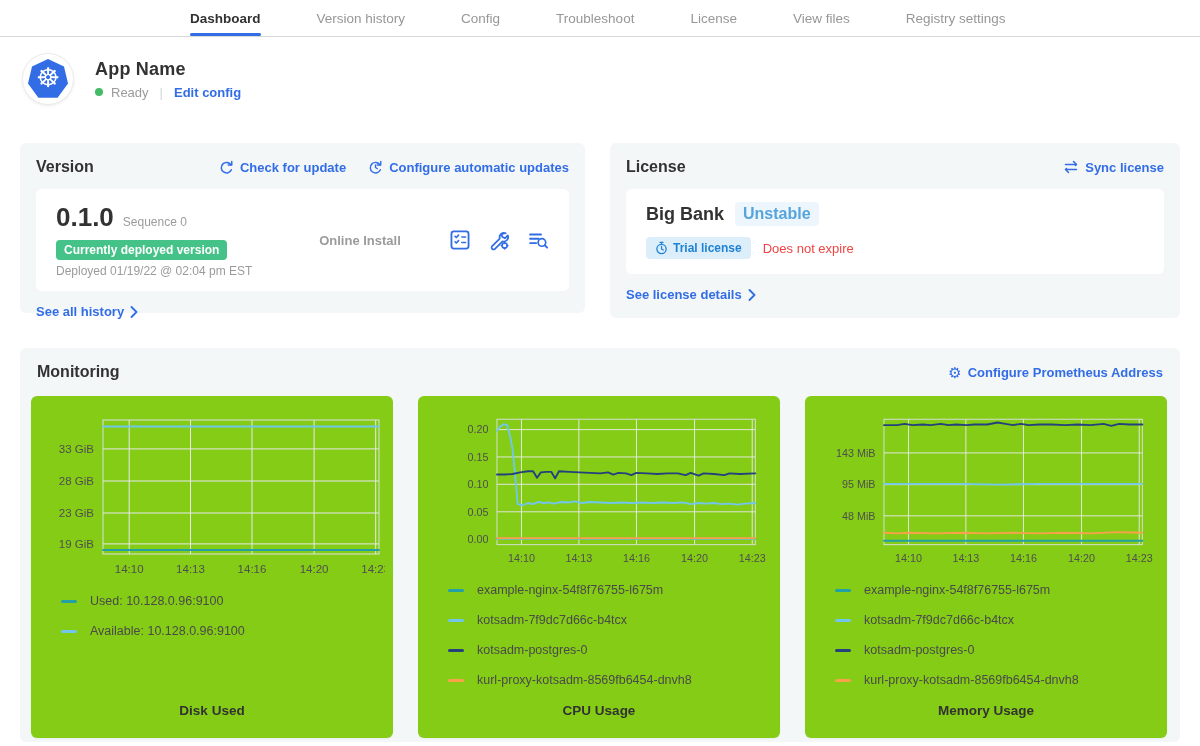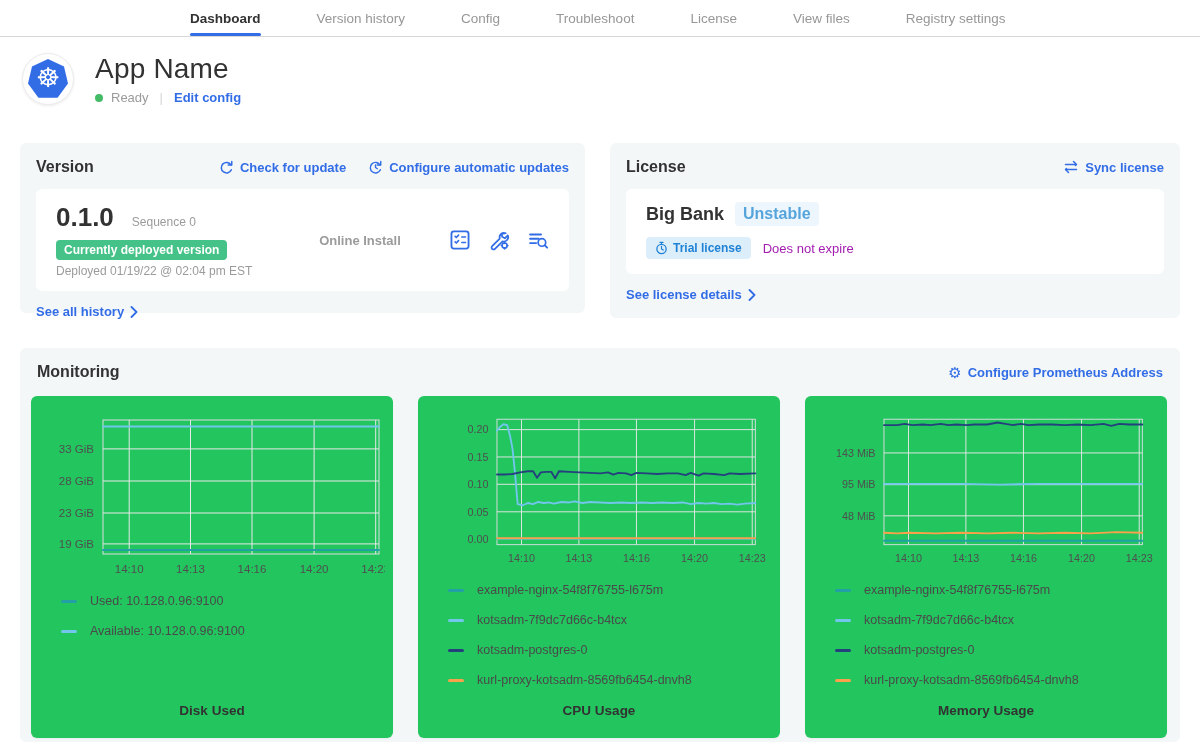--- a/index.html
+++ b/index.html
@@ -17,68 +17,68 @@
 
   
   .app-header { display:flex; align-items:center; gap:21px; margin:16px 0 0 22px; }
   .logo-circle { width:52px; height:52px; border-radius:50%; background:#fff;
     border:1px solid #ececec; box-shadow:0 1px 3px rgba(0,0,0,.08);
     display:flex; align-items:center; justify-content:center; }
   .heptagon { width:40px; height:40px; background:#326de6;
     clip-path:polygon(50% 0%, 90% 19%, 100% 61%, 74% 97%, 26% 97%, 0% 61%, 10% 19%);
     display:flex; align-items:center; justify-content:center; }
   .heptagon span { color:#fff; font-size:27px; line-height:1; margin-top:-2px; }
-  .title-block h1 { font-size:28px; font-weight:400; letter-spacing:.2px; }
+  .title-block h1 { font-size:18px; font-weight:700; letter-spacing:.2px; }
   .status-row { display:flex; align-items:center; gap:8px; margin-top:5px; font-size:13px; }
   .dot { width:8px; height:8px; border-radius:50%; background:#44bb66; }
   .status-text { color:#9b9b9b; }
   .vdiv { color:#d5d5d5; margin:0 3px; }
   a.blue-link { color:#326de6; font-weight:700; text-decoration:none; font-size:13px;
     display:inline-flex; align-items:center; gap:6px; cursor:pointer; }
   a.blue-link svg { flex:none; }
 
   
   .cards-row { display:flex; align-items:flex-start; gap:25px; margin:38px 20px 0 20px; }
   .panel { background:#f4f7f8; border-radius:6px; padding:15px 16px; }
   .panel-head { display:flex; align-items:center; justify-content:space-between; }
   .panel-head h2 { font-size:16px; font-weight:700; }
   .head-links { display:flex; align-items:center; gap:22px; }
   .inner-white { background:#fff; border-radius:6px; margin-top:13px; }
 
   .version-panel { width:565px; height:170px; }
   .version-inner { display:flex; align-items:center; padding:13px 20px; min-height:98px; }
   .ver-left { display:flex; flex-direction:column; align-items:flex-start; min-width:215px; }
-  .ver-line { display:flex; align-items:baseline; gap:18px; }
+  .ver-line { display:flex; align-items:baseline; gap:9px; }
   .ver-number { font-size:26px; font-weight:700; }
   .ver-seq { font-size:12px; color:#9b9b9b; }
   .badge-green { margin-top:7px; background:#44c287; color:#fff; font-size:12px; font-weight:700;
     padding:3px 8px; border-radius:4px; }
   .deployed { margin-top:4px; font-size:12px; color:#9b9b9b; }
   .ver-mid { flex:1; text-align:center; font-size:13px; font-weight:700; color:#9b9b9b; }
   .ver-icons { display:flex; align-items:center; gap:17px; color:#326de6; }
   .icon-btn { cursor:pointer; display:flex; }
   .see-link { margin-top:13px; }
 
   .license-panel { flex:1; }
   .license-inner { padding:13px 20px 15px 20px; }
   .lic-line1 { display:flex; align-items:center; gap:11px; }
   .lic-name { font-size:18px; font-weight:700; }
   .badge-channel { background:#eef6fd; color:#55a4dc; font-size:16px; font-weight:700;
     padding:3px 8px; border-radius:4px; }
   .lic-line2 { display:flex; align-items:center; gap:12px; margin-top:11px; }
   .badge-trial { background:#ddeefb; color:#1f82d4; font-size:12px; font-weight:700;
     padding:4px 9px; border-radius:4px; display:inline-flex; align-items:center; gap:5px; }
-  .expiry { font-size:13px; color:#a21caf;text-align:center; }
+  .expiry { font-size:13px; color:#ef4444;text-align:center; }
 
   
   .monitoring { margin:30px 20px 0 20px; height:394px; padding:15px 11px; }
   .monitoring .panel-head { padding:0 6px; }
   .gear-glyph { font-size:15px; line-height:1; }
   .charts-row { display:flex; gap:25px; margin-top:15px; }
-  .chart-card { width:362px; height:342px; background:#22c55e; border-radius:6px;
+  .chart-card { width:362px; height:342px; background:#84cc16; border-radius:6px;
     box-shadow:0 1px 2px rgba(0,0,0,.04); display:flex; flex-direction:column; padding-top:12px; }
   .chart-card svg.chart { display:block; margin:0 auto; }
   .legend { margin:14px 0 0 30px; }
   .legend-item { display:flex; align-items:center; gap:13px; margin-bottom:16px; }
   .legend-item .dash { width:16px; height:3px; border-radius:2px; flex:none; }
   .legend-item span:last-child { font-size:12.5px; color:#4a4a4a; }
   .chart-title { margin-top:auto; padding-bottom:20px; text-align:center;
     font-size:13.5px; font-weight:700; color:#323232; }
 </style>
 </head>

